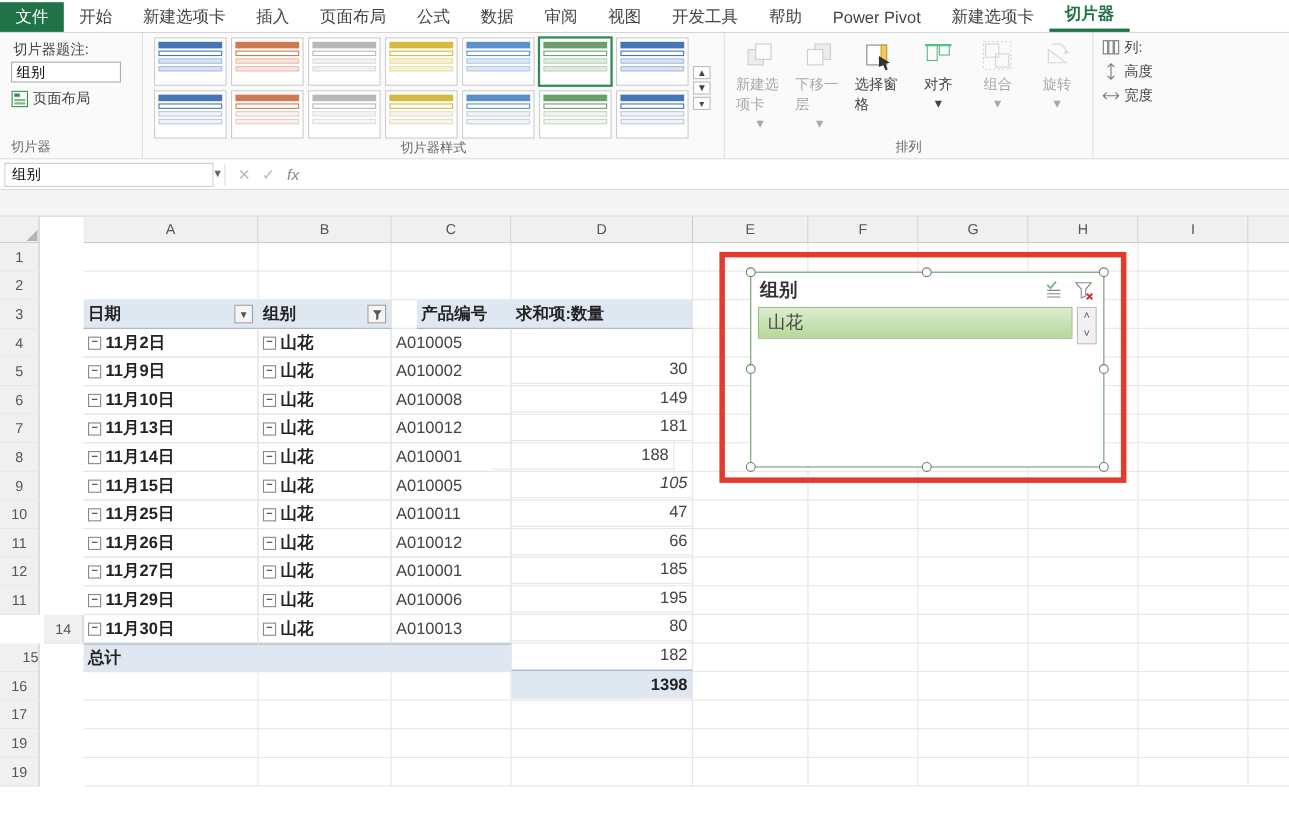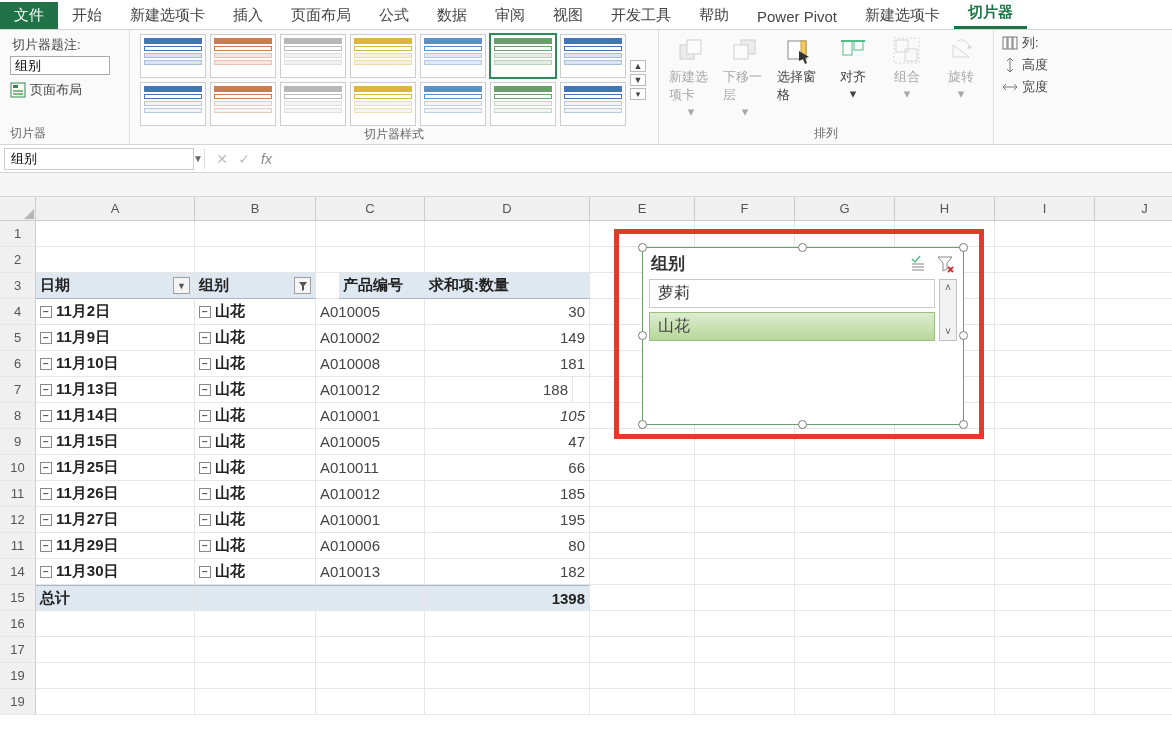--- a/index.html
+++ b/index.html
@@ -67,21 +67,21 @@
   .col-headers { display: flex; }
   .col-h { height: 24px; border-right: 1px solid #ccc; border-bottom: 1px solid #ccc; background: #f0f0f0; text-align: center; line-height: 24px; font-size: 13px; color: #555; }
   .row-headers { display: flex; flex-direction: column; }
   .row-h { width: 36px; border-right: 1px solid #ccc; border-bottom: 1px solid #e6e6e6; background: #f0f0f0; text-align: center; font-size: 13px; color: #555; }
   .cells { position: relative; }
   .cell { position: absolute; border-right: 1px solid #e6e6e6; border-bottom: 1px solid #e6e6e6; padding: 0 4px; font-size: 15px; display: flex; align-items: center; overflow: hidden; white-space: nowrap; }
   .cell.hbg { background: #dfe7f1; font-weight: 700; color: #222; border-bottom: 1px solid #a8b5c7; }
   .cell.hbg .filter { margin-left: auto; width: 17px; height: 17px; border: 1px solid #a0a0a0; background: #f5f5f5; display: flex; align-items: center; justify-content: center; font-size: 9px; color: #555; }
   .cell.bold { font-weight: 700; color: #222; }
   .cell .collapse { width: 12px; height: 12px; border: 1px solid #888; font-size: 10px; line-height: 9px; text-align: center; margin-right: 4px; color: #555; }
-  .cell.num { justify-content: flex-end; }
+  .cell.num { justify-content: flex-end; margin-top: 24px; }
   .cell.total { background: #dfe7f1; font-weight: 700; color: #222; border-top: 1px solid #a8b5c7; }
 
   
   .highlight-box { position: absolute; border: 5px solid #e23b2e; }
   .slicer { position: absolute; border: 1px solid #6d9e6d; background: #fff; }
   .slicer-handle { position: absolute; width: 9px; height: 9px; background: #fff; border: 1px solid #7a7a7a; border-radius: 50%; }
   .slicer-title { display: flex; align-items: center; padding: 4px 8px; font-size: 17px; font-weight: 600; color: #333; }
   .slicer-title .spacer { flex: 1; }
   .slicer-icon { width: 20px; height: 20px; margin-left: 6px; display: flex; align-items: center; justify-content: center; }
   .slicer-body { display: flex; padding: 0 6px 6px; gap: 4px; }
@@ -383,22 +383,22 @@
         <div class="row-h" style="height: 26px; line-height: 26px;">4</div>
         <div class="row-h" style="height: 26px; line-height: 26px;">5</div>
         <div class="row-h" style="height: 26px; line-height: 26px;">6</div>
         <div class="row-h" style="height: 26px; line-height: 26px;">7</div>
         <div class="row-h" style="height: 26px; line-height: 26px;">8</div>
         <div class="row-h" style="height: 26px; line-height: 26px;">9</div>
         <div class="row-h" style="height: 26px; line-height: 26px;">10</div>
         <div class="row-h" style="height: 26px; line-height: 26px;">11</div>
         <div class="row-h" style="height: 26px; line-height: 26px;">12</div>
         <div class="row-h" style="height: 26px; line-height: 26px;">11</div>
-        <div class="row-h" style="height: 26px; line-height: 26px;">14</div>
-        <div class="row-h" style="height: 26px; line-height: 26px;">15</div>
+        <div class="row-h" style="height: 26px; line-height: 26px; margin-left: 40px;">14</div>
+        <div class="row-h" style="height: 26px; line-height: 26px; text-align: right;">15</div>
         <div class="row-h" style="height: 26px; line-height: 26px;">16</div>
         <div class="row-h" style="height: 26px; line-height: 26px;">17</div>
         <div class="row-h" style="height: 26px; line-height: 26px;">19</div>
         <div class="row-h" style="height: 26px; line-height: 26px;">19</div>
       </div>
   </div>
   <div style="display:flex; flex-direction:column; position:relative">
     <div class="col-headers" id="col-headers">
         <div class="col-h" style="width: 159px;">A</div>
         <div class="col-h" style="width: 121px;">B</div>
@@ -753,21 +753,20 @@
         </span>
         <span class="slicer-icon">
           <svg width="18" height="18" viewBox="0 0 18 18">
               <path d="M2 2 h14 l-5 6 v6 l-4 2 v-8 z" fill="none" stroke="#888"></path>
               <path d="M12 12 l5 5 M17 12 l-5 5" stroke="#cc3030" stroke-width="1.8"></path>
             </svg>
         </span>
       </div>
       <div class="slicer-body">
         <div class="slicer-items" id="slicer-items">
-            <div class="slicer-item off">萝莉</div>
             <div class="slicer-item green">山花</div>
           </div>
         <div class="slicer-scroll">
           <div class="arrow">˄</div>
           <div class="track"></div>
           <div class="arrow">˅</div>
         </div>
       </div>
 
       <div class="slicer-handle" style="left:-5px; top:-5px"></div>

